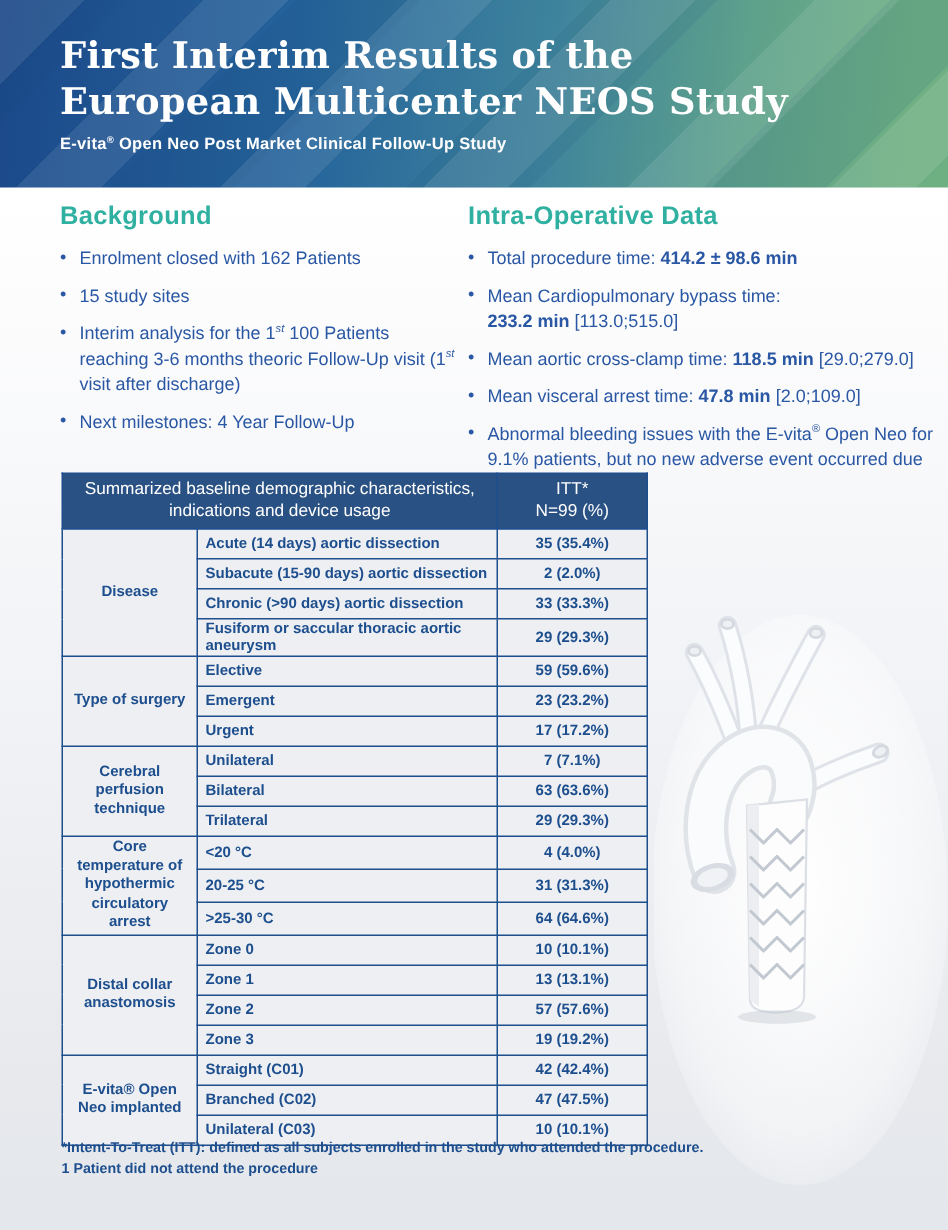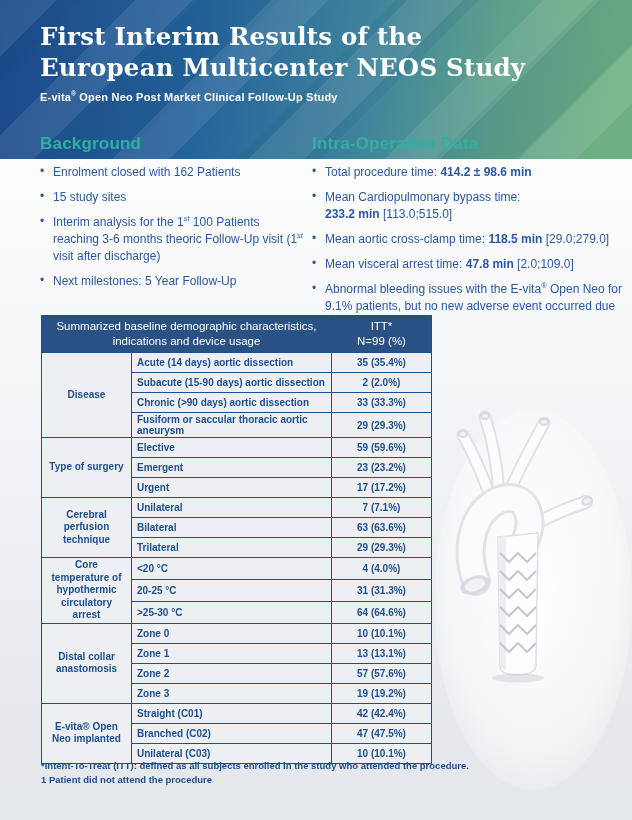--- a/index.html
+++ b/index.html
@@ -6,21 +6,21 @@
   html,body { width:632px; }
   body { font-family:"Liberation Sans", sans-serif; }
 
   .page {
     position:relative; width:632px; height:820px; overflow:hidden;
     background:linear-gradient(180deg,#ffffff 16%,#f3f4f7 52%,#e7e9ed 88%,#e4e7eb 100%);
   }
 
   
   .banner {
-    position:absolute; top:0; left:0; width:632px; height:159px;
+    position:absolute; top:0; left:0; width:632px; height:125px;
     background:linear-gradient(97deg,#1b4889 0%,#25639b 32%,#3f849c 58%,#5ea18b 78%,#6fb083 95%);
   }
   .banner::before {
     content:""; position:absolute; inset:0;
     background:
       repeating-linear-gradient(135deg, rgba(255,255,255,0.09) 0 40px, rgba(255,255,255,0) 40px 96px),
       repeating-linear-gradient(135deg, rgba(17,70,112,0.10) 0 58px, rgba(17,70,112,0) 58px 140px);
   }
   .banner-title {
     position:absolute; left:40px; top:21px; z-index:2;
@@ -90,21 +90,21 @@
       <span>E-vita</span><span class="reg">®</span><span> Open Neo Post Market Clinical Follow-Up Study</span>
     </div>
   </div>
 
   <div class="col col-left">
     <div class="section-heading">Background</div>
     <ul class="bullets">
       <li><span>Enrolment closed with 162 Patients</span></li>
       <li><span>15 study sites</span></li>
       <li><span>Interim analysis for the 1</span><span class="sup">st</span><span> 100 Patients reaching 3-6 months theoric Follow-Up visit (1</span><span class="sup">st</span><span> visit after discharge)</span></li>
-      <li><span>Next milestones: 5 Year Follow-Up</span></li>
+      <li><span>Next milestones: 4 Year Follow-Up</span></li>
     </ul>
   </div>
 
   <div class="col col-right">
     <div class="section-heading">Intra-Operative Data</div>
     <ul class="bullets">
       <li><span>Total procedure time: </span><b>414.2 ± 98.6 min</b></li>
       <li><span>Mean Cardiopulmonary bypass time:</span><br><b>233.2 min</b><span> [113.0;515.0]</span></li>
       <li><span>Mean aortic cross-clamp time: </span><b>118.5 min</b><span> [29.0;279.0]</span></li>
       <li><span>Mean visceral arrest time: </span><b>47.8 min</b><span> [2.0;109.0]</span></li>

